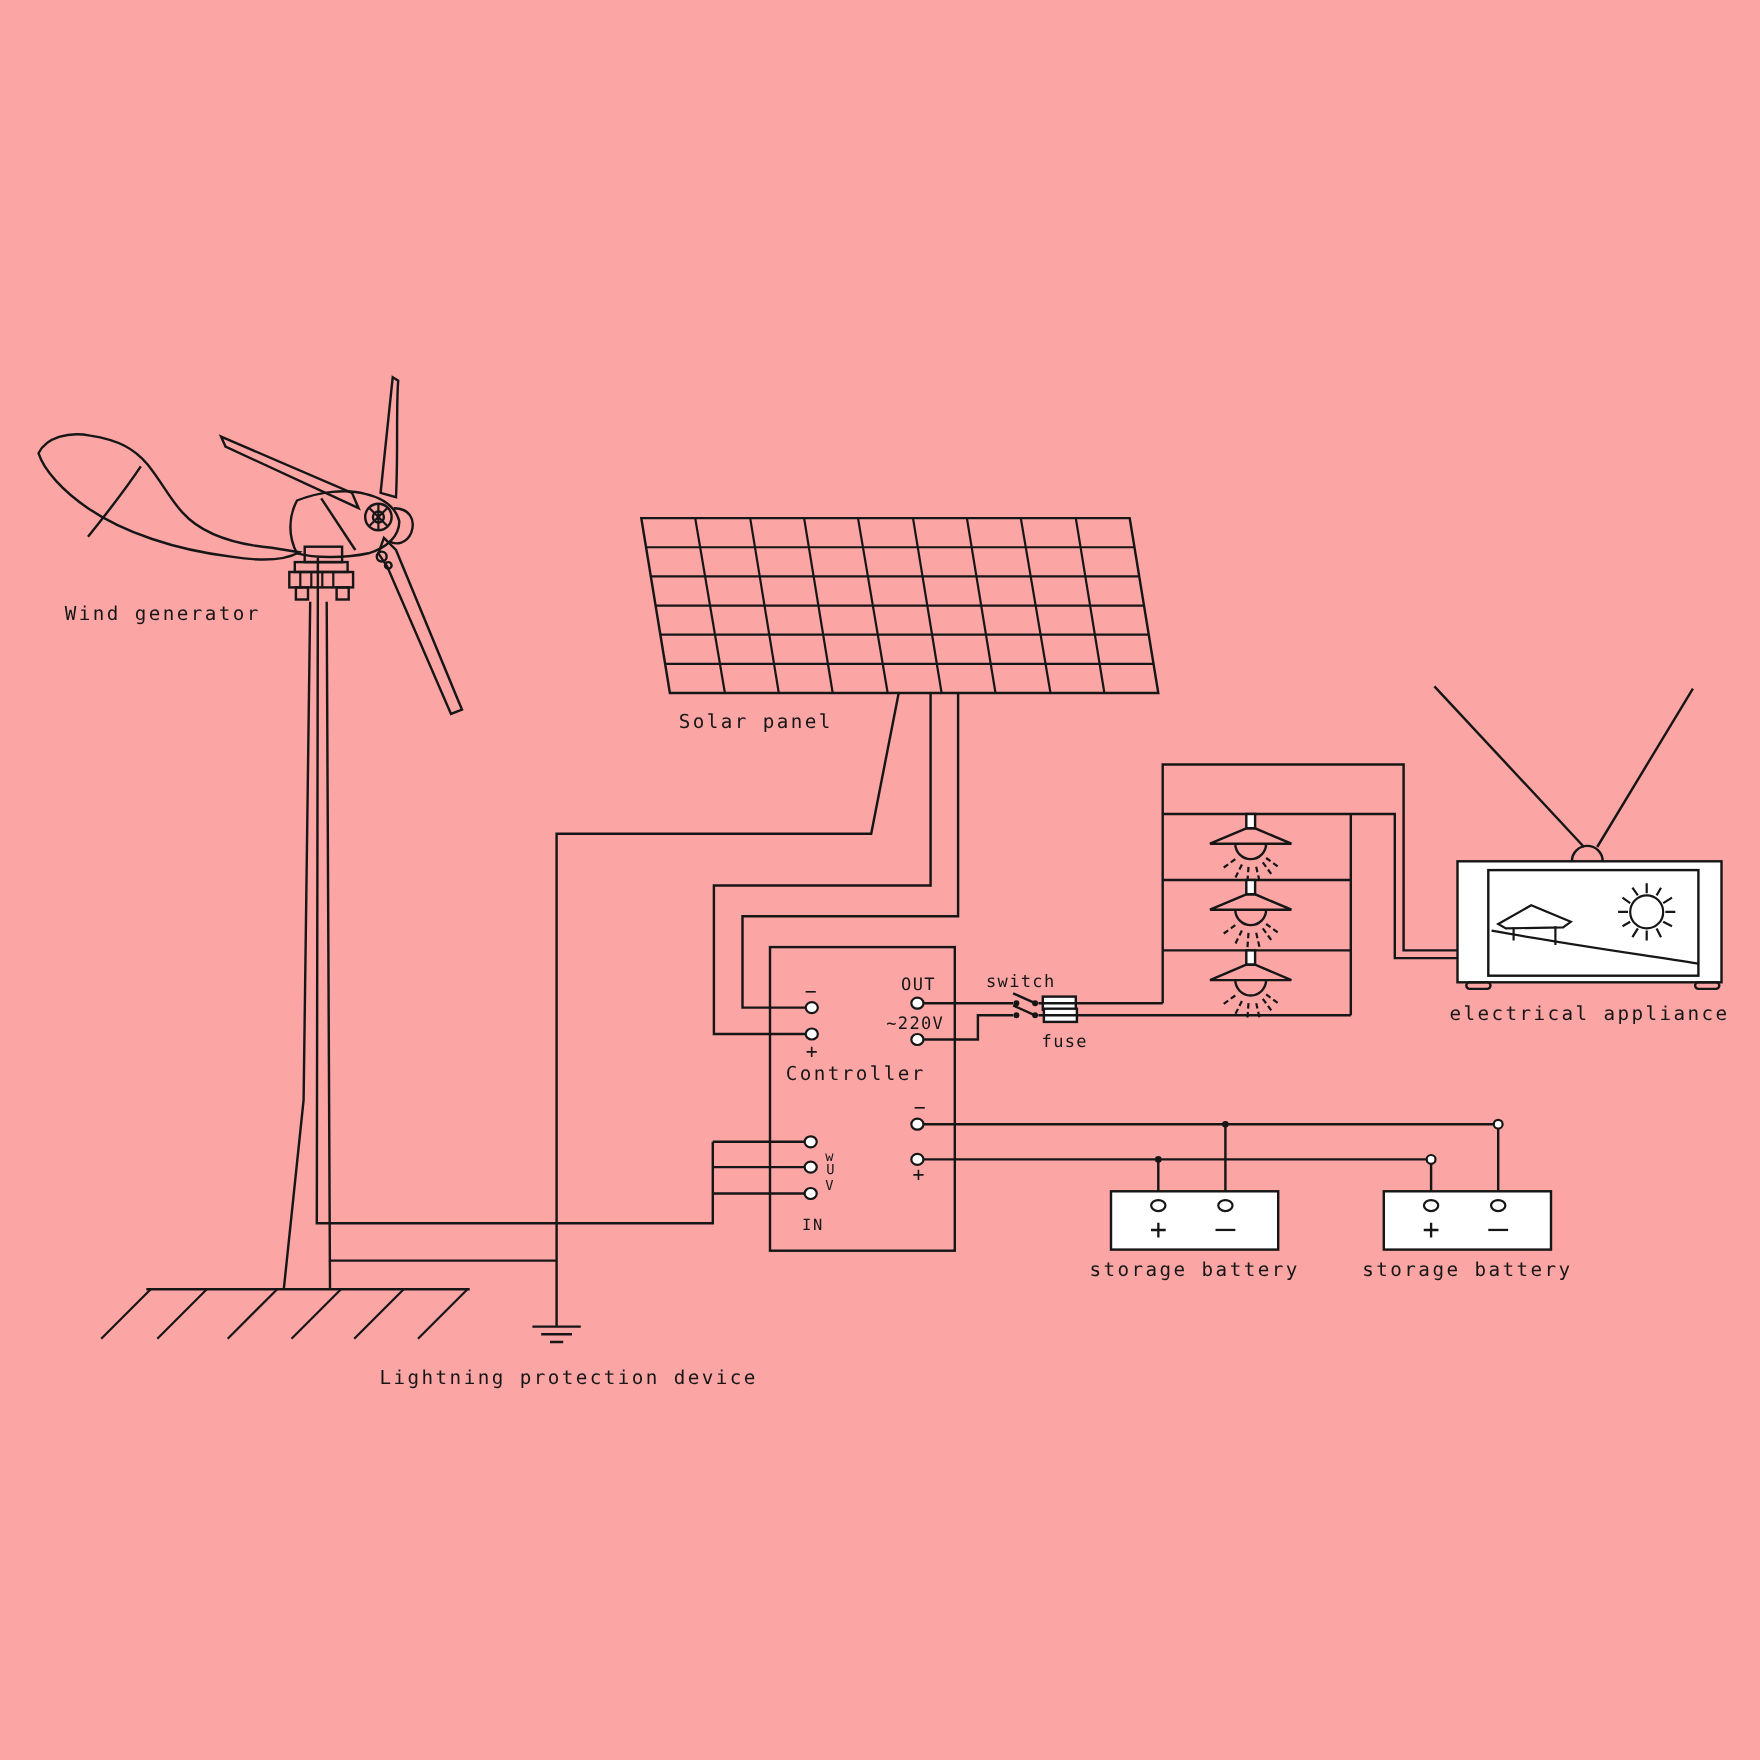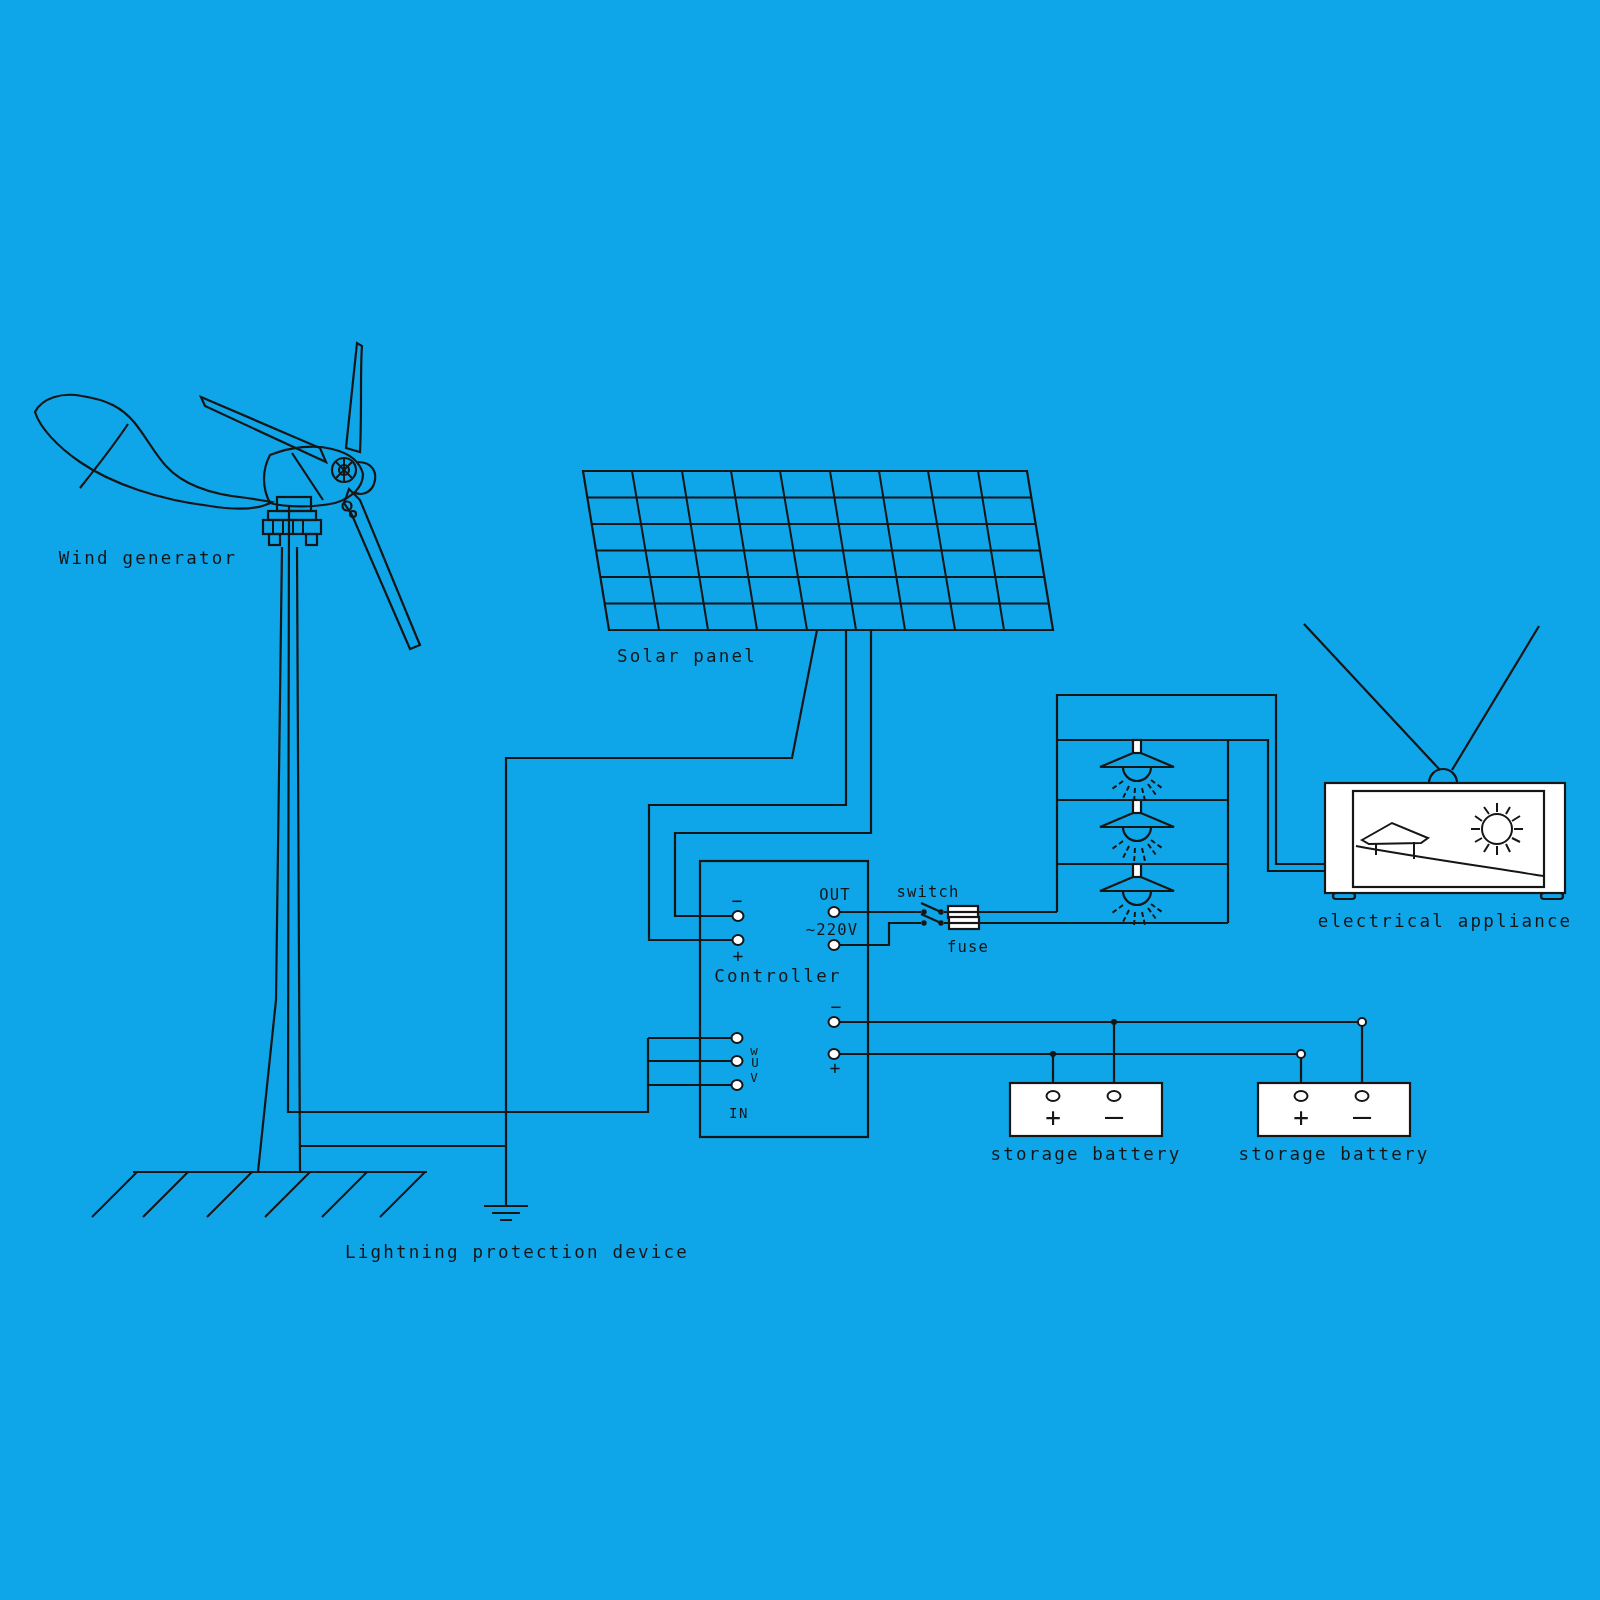--- a/index.html
+++ b/index.html
@@ -1,16 +1,16 @@
 <!DOCTYPE html>
 <html><head>
 <meta charset="utf-8">
 <style>
   html,body{margin:0;padding:0;background:#ffffff;}
-  .page{position:relative;width:1600px;height:1600px;background:#0ea5e9;overflow:hidden;}
+  .page{position:relative;width:1600px;height:1600px;background:#fca5a5;overflow:hidden;}
   svg{display:block;}
   .ln{fill:none;stroke:#161616;stroke-width:2.2;}
   .thin{fill:none;stroke:#161616;stroke-width:2;}
   .fillw{fill:#ffffff;stroke:#161616;stroke-width:2.2;}
   .dot{fill:#161616;stroke:none;}
   .term{fill:#ffffff;stroke:#161616;stroke-width:2;}
   text{font-family:"DejaVu Sans Mono","Liberation Mono",monospace;fill:#161616;}
   .lbl{font-size:17.5px;letter-spacing:2.2px;text-anchor:middle;}
   .lbl-sm{font-size:15.5px;letter-spacing:1.2px;text-anchor:middle;}
   .tiny{font-size:12.5px;text-anchor:middle;}

